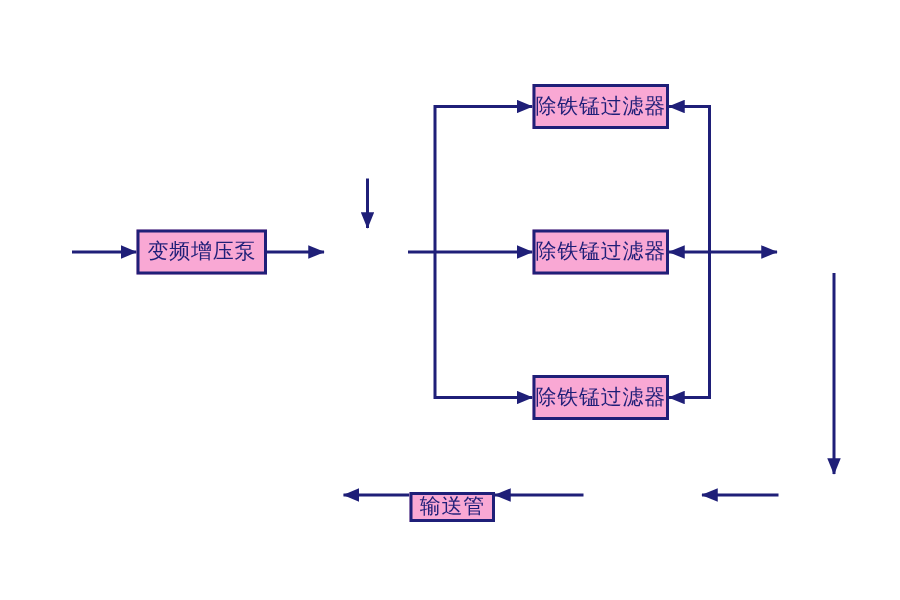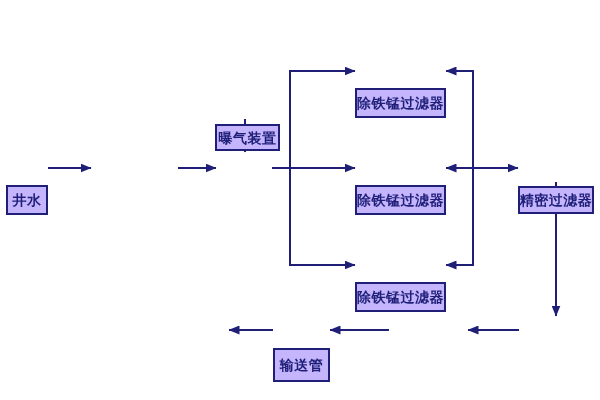--- a/index.html
+++ b/index.html
@@ -19,31 +19,30 @@
     position: absolute;
     left: 0;
     top: 0;
     width: 600px;
     height: 400px;
   }
   .node {
     position: absolute;
     box-sizing: border-box;
     border: 2px solid #1f1f78;
-    background: #c4b5fd;
+    background: #f9a8d4;
     color: #1f1f78;
     font-size: 14px;
-    font-weight: bold;
+    font-weight: normal;
     display: flex;
     align-items: center;
     justify-content: center;
     white-space: nowrap;
     letter-spacing: 0.5px;
     line-height: 1;
-    margin-top: 32px;
   }
   line { stroke: #1f1f78; stroke-width: 2; }
 </style>
 </head>
 <body>
 
 <div id="canvas">
 
   <svg id="wires" width="600" height="400" viewBox="0 0 600 400">
     <defs>
@@ -95,32 +94,30 @@
       <line x1="519" y1="330" x2="468" y2="330" marker-end="url(#arrow)"></line>
     </g>
     <g>
       <line x1="389" y1="330" x2="330" y2="330" marker-end="url(#arrow)"></line>
     </g>
     <g>
       <line x1="273" y1="330" x2="229" y2="330" marker-end="url(#arrow)"></line>
     </g>
   </svg>
 
-  <div class="node" style="left:6px; top:153px; width:42px; height:30px;">井水</div>
 
+  <div class="node" style="left:91px; top:153px; width:87px; height:30px;">变频增压泵</div>
 
-  <div class="node" style="left:215px; top:92px; width:65px; height:27px;">曝气装置</div>
 
 
   <div class="node" style="left:355px; top:56px; width:91px; height:30px;">除铁锰过滤器</div>
 
   <div class="node" style="left:355px; top:153px; width:91px; height:30px;">除铁锰过滤器</div>
 
   <div class="node" style="left:355px; top:250px; width:91px; height:30px;">除铁锰过滤器</div>
 
-  <div class="node" style="left:518px; top:154px; width:76px; height:28px;">精密过滤器</div>
 
 
 
-  <div class="node" style="left:273px; top:316px; width:57px; height:34px;">输送管</div>
+  <div class="node" style="left:273px; top:328px; width:57px; height:20px;">输送管</div>
 
 
 </div>
 
 </body></html>

